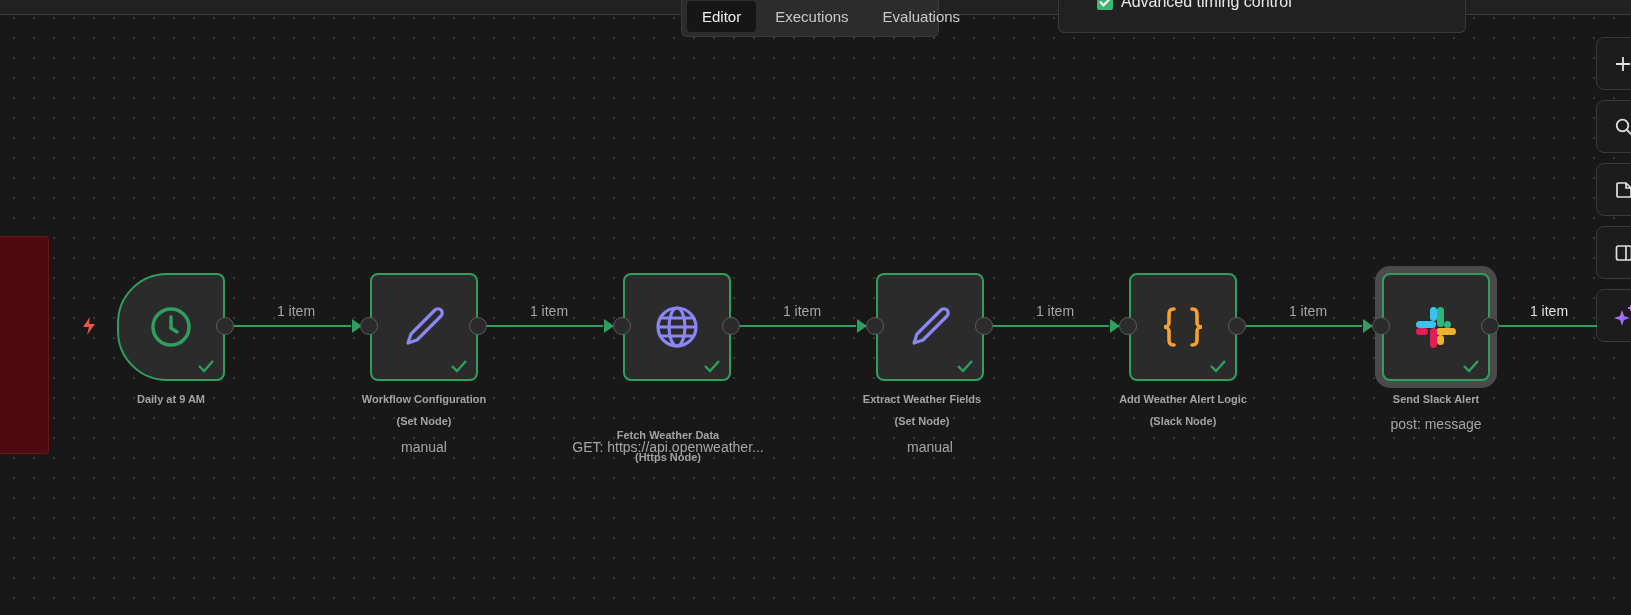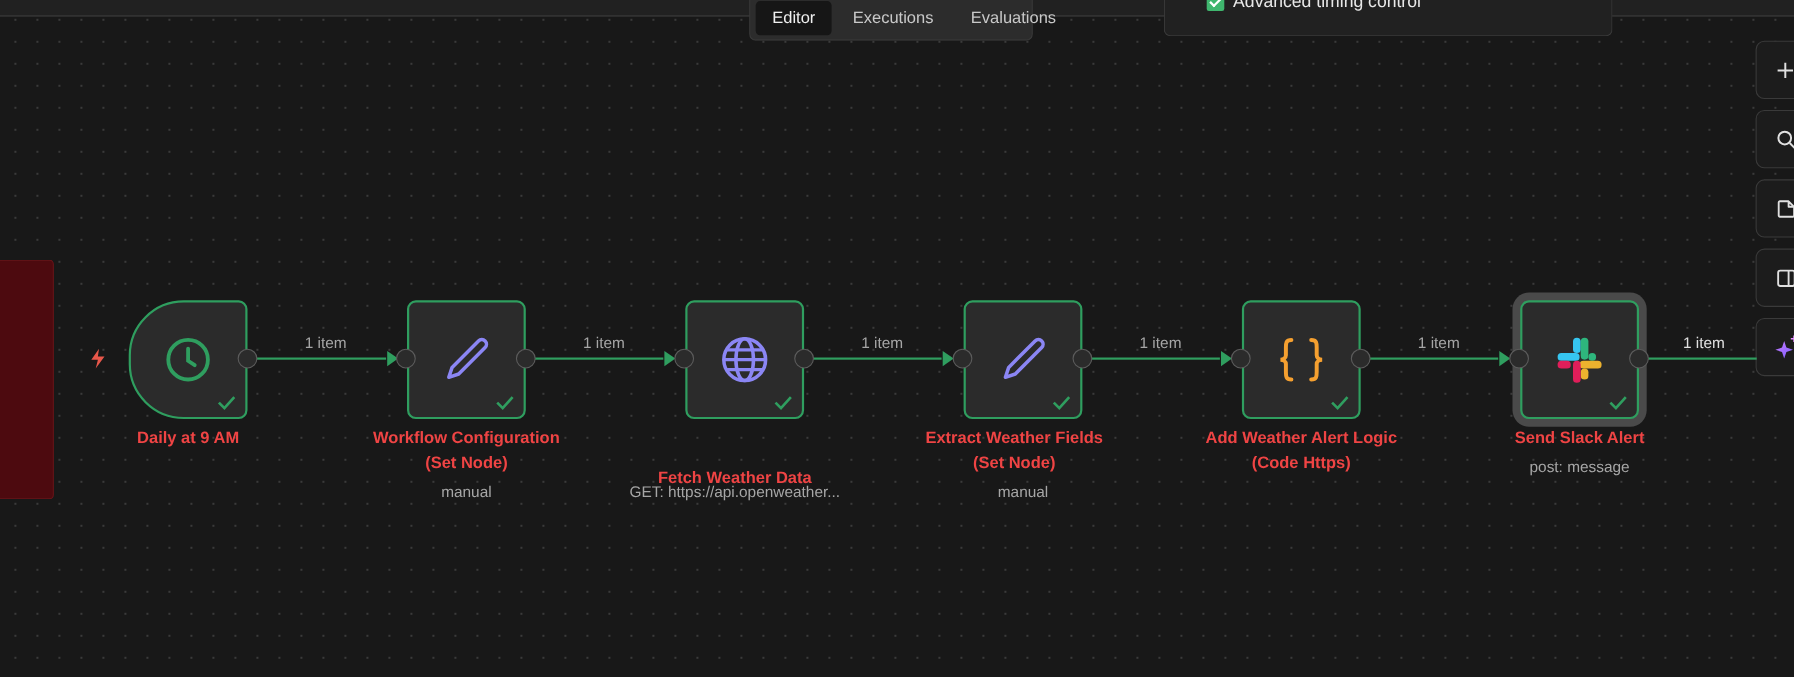--- a/index.html
+++ b/index.html
@@ -71,21 +71,21 @@
   }
   .edge { position: absolute; height: 2px; background: #2f9e5f; top: 325px; }
   .arrow {
     position: absolute; width: 0; height: 0; top: 319px;
     border-top: 7px solid transparent; border-bottom: 7px solid transparent; border-left: 10px solid #2f9e5f;
   }
   .edge-label { position: absolute; top: 303px; font-size: 14px; color: #a6a6a6; text-align: center; width: 80px; }
   .edge-label.bright { color: #e0e0e0; }
   .node-title {
     position: absolute; top: 388px; width: 260px; text-align: center;
-    font-size: 15px; font-weight: bold; color: #ef4444; line-height: 22px;
+    font-size: 11px; font-weight: bold; color: #a3a3a3; line-height: 22px;
   }
   .node-sub { position: absolute; width: 260px; text-align: center; font-size: 14px; color: #a6a6a6; }
 </style>
 </head>
 <body>
 
 <div class="topbar">
   <div class="topbar-divider"></div>
 </div>
 
@@ -205,20 +205,21 @@
     <path d="M4 23h38M7 14h32M7 32h32" stroke="#8b86f4" stroke-width="3"></path>
   </svg>
   <svg class="check" width="18" height="14" viewBox="0 0 18 14">
       <path d="M2 7l5 5 9-10" fill="none" stroke="#2f9e5f" stroke-width="2.4"></path>
     </svg>
 </div>
 <div class="handle" style="left:613px"></div>
 <div class="handle" style="left:722px"></div>
 <div class="node-title" style="left:538px;margin-top:36px;">
   <div>Fetch Weather Data</div>
+  <div>(Https Node)</div>
 </div>
 <div class="node-sub" style="left:538px;top:439px;text-align:center;">GET: https://api.openweather...</div>
 
 <div class="node" style="left:876px;top:273px;">
   <svg width="44" height="44" viewBox="0 0 44 44">
     <path d="M33 5 a4 4 0 0 1 6 6 L15 35 L6 38 L9 29 Z" fill="none" stroke="#8b86f4" stroke-width="3.2" stroke-linejoin="round"></path>
   </svg>
   <svg class="check" width="18" height="14" viewBox="0 0 18 14">
       <path d="M2 7l5 5 9-10" fill="none" stroke="#2f9e5f" stroke-width="2.4"></path>
     </svg>
@@ -237,21 +238,21 @@
     <path d="M32 5 C37 5 37 8 37 12 L37 19 C37 21 39 23 42 23 C39 23 37 25 37 27 L37 34 C37 38 37 41 32 41" fill="none" stroke="#f5a030" stroke-width="3.6" stroke-linecap="round"></path>
   </svg>
   <svg class="check" width="18" height="14" viewBox="0 0 18 14">
       <path d="M2 7l5 5 9-10" fill="none" stroke="#2f9e5f" stroke-width="2.4"></path>
     </svg>
 </div>
 <div class="handle" style="left:1119px"></div>
 <div class="handle" style="left:1228px"></div>
 <div class="node-title" style="left:1053px;">
   <div>Add Weather Alert Logic</div>
-  <div>(Code Https)</div>
+  <div>(Slack Node)</div>
 </div>
 
 <div class="node selected" style="left:1382px;top:273px;">
   <svg width="46" height="46" viewBox="0 0 46 46">
     <rect x="3" y="17" width="20" height="7" rx="3.5" fill="#36c5f0"></rect>
     <rect x="17" y="3" width="7" height="14" rx="3.5" fill="#36c5f0"></rect>
     <rect x="24" y="3" width="7" height="20" rx="3.5" fill="#2eb67d"></rect>
     <rect x="31" y="17" width="7" height="7" rx="3.5" fill="#2eb67d"></rect>
     <rect x="23" y="24" width="20" height="7" rx="3.5" fill="#ecb22e"></rect>
     <rect x="24" y="31" width="7" height="10" rx="3.5" fill="#ecb22e"></rect>

